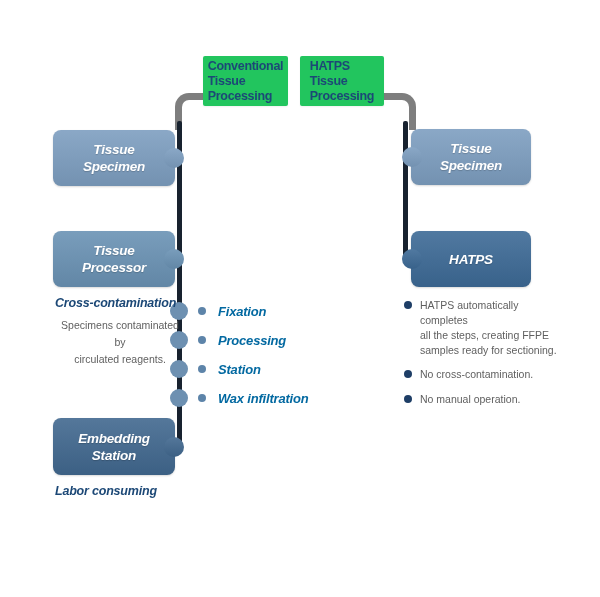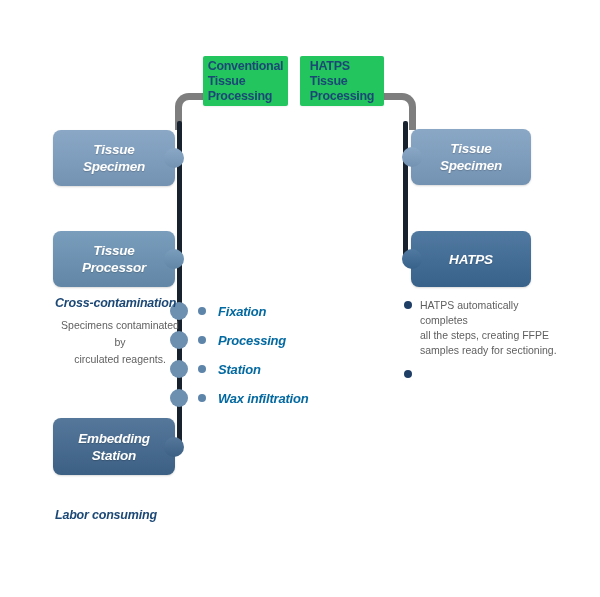--- a/index.html
+++ b/index.html
@@ -62,21 +62,21 @@
   .step{position:absolute;left:170px;height:18px;display:flex;align-items:center;z-index:3;}
   .step-knob{width:18px;height:18px;border-radius:50%;background:#6d90b1;flex:none;}
   .step-dot{width:8px;height:8px;border-radius:50%;background:#5d84a9;margin-left:10px;flex:none;}
   .step-label{
     margin-left:12px;color:#0369a1;font-weight:bold;font-style:italic;
     font-size:13px;letter-spacing:-0.2px;white-space:nowrap;
   }
   
   .note{position:absolute;left:55px;z-index:3;}
   .note-cross{top:296px;width:130px;}
-  .note-labor{top:484px;width:145px;margin-top:24px;}
+  .note-labor{top:484px;width:145px;}
   .note-title{
     color:#1c4876;font-weight:bold;font-style:italic;font-size:12.5px;letter-spacing:-0.2px;
   }
   .note-body{
     margin-top:7px;color:#5f5f5f;font-size:10.5px;line-height:17px;white-space:pre-line;text-align:center;
   }
   
   .benefits{position:absolute;left:404px;top:298px;width:160px;z-index:3;}
   .benefit{display:flex;margin-bottom:9px;}
   .benefit-dot{width:8px;height:8px;border-radius:50%;background:#1e3e66;margin-top:3px;flex:none;}
@@ -156,18 +156,23 @@
     <div class="note-title">Labor consuming</div>
   </div>
 
   <div class="benefits">
     <div class="benefit" style="">
       <div class="benefit-dot"></div>
       <div class="benefit-text">HATPS automatically completes
 all the steps, creating FFPE
 samples ready for sectioning.</div>
     </div>
+    <div class="benefit" style="margin-bottom:10px;">
+      <div class="benefit-dot"></div>
+      <div class="benefit-text">No cross-contamination.</div>
+    </div>
     <div class="benefit">
       <div class="benefit-dot"></div>
+      <div class="benefit-text">No manual operation.</div>
     </div>
   </div>
 
 </div>
 
 </body></html>

